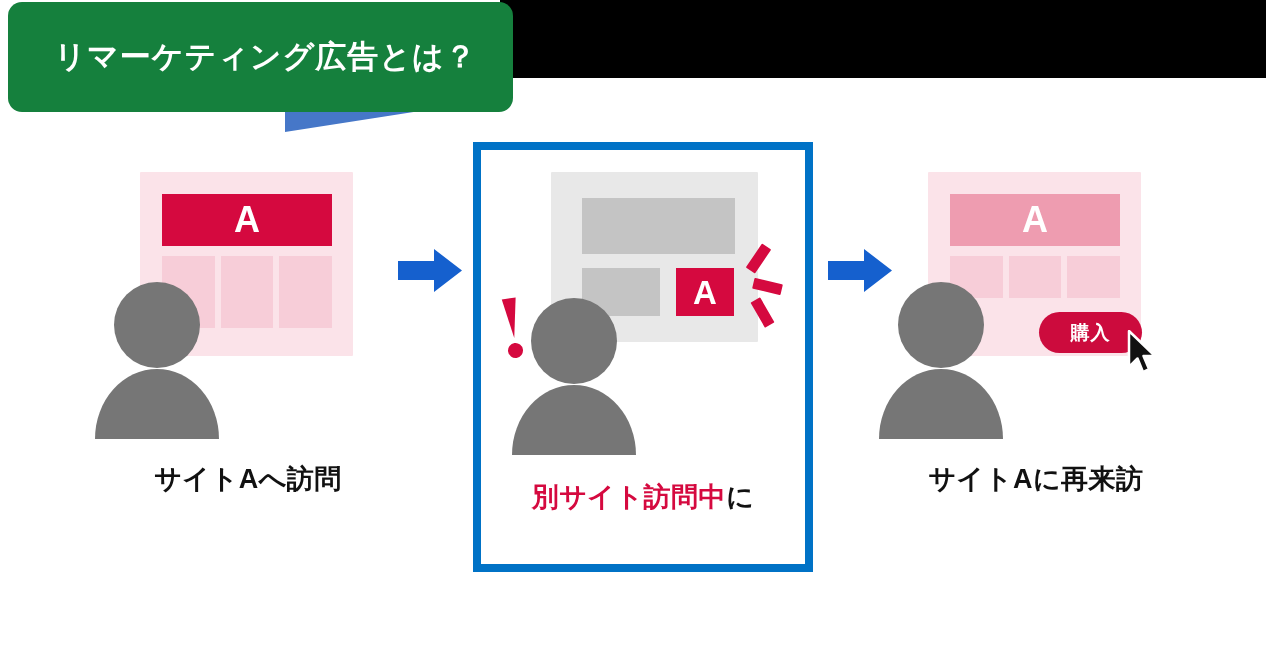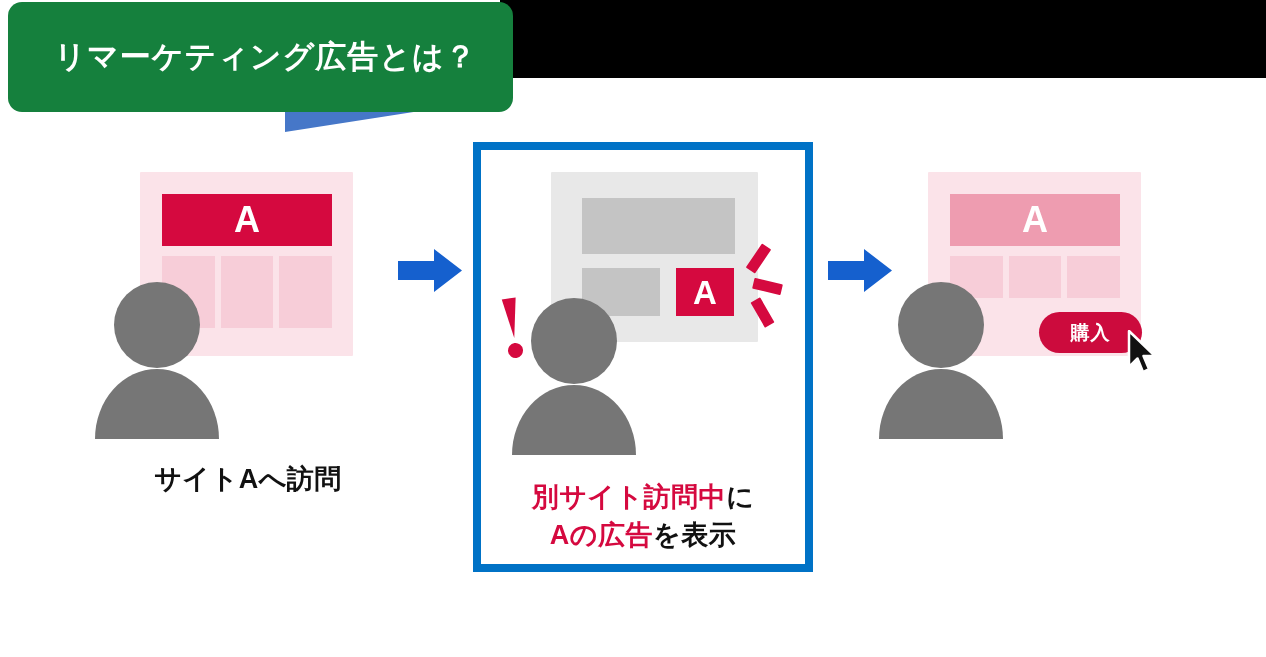--- a/index.html
+++ b/index.html
@@ -352,23 +352,20 @@
         <div class="person-head" style="left:50px; top:148px;"></div>
         <div class="person-body" style="left:31px; top:235px;"></div>
       </div>
 
     </div>
 
     <div class="caption">
       <div>
         <span class="cap-red">別サイト訪問中</span><span class="cap-dark">に</span>
       </div>
-      <div>
-        <span class="cap-red">Aの広告</span><span class="cap-dark">を表示</span>
-      </div>
     </div>
   </div>
 
   <div class="arrow arrow-2">
     <svg viewBox="0 0 64 47" width="64" height="47" aria-hidden="true">
       <path d="M0 14 L36 14 L36 2 L64 23.5 L36 45 L36 33 L0 33 Z" fill="#1560CE"></path>
     </svg>
   </div>
 
   <div class="panel panel-3">
@@ -394,16 +391,17 @@
       </div>
 
       <div class="person">
         <div class="person-head" style="left:32px; top:140px;"></div>
         <div class="person-body" style="left:13px; top:227px;"></div>
       </div>
 
     </div>
 
     <div class="caption">
+      <div>サイトAに再来訪</div>
     </div>
   </div>
 
 </div>
 
 </body></html>

